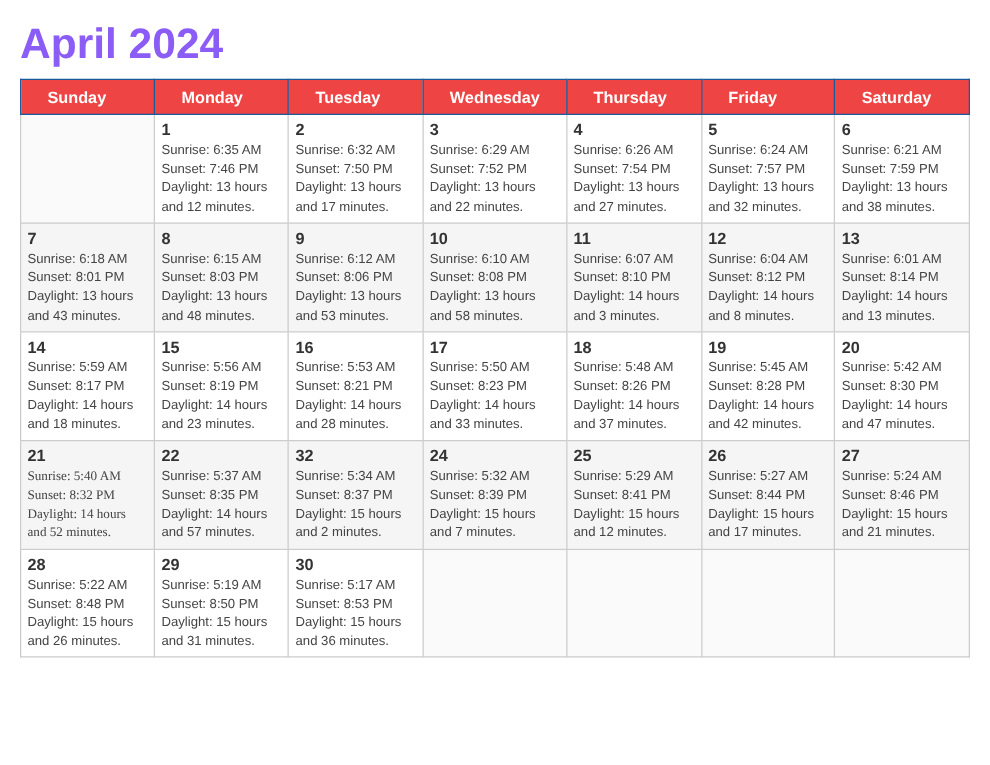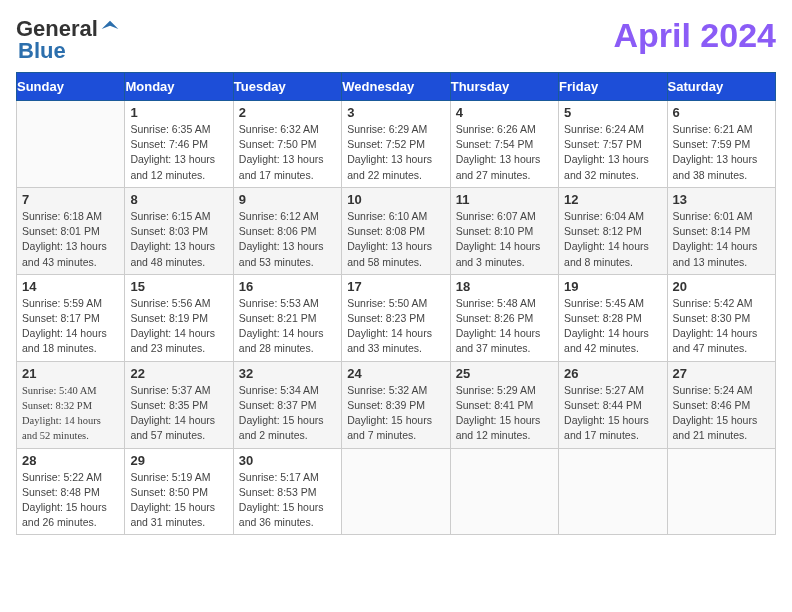--- a/index.html
+++ b/index.html
@@ -45,23 +45,23 @@
     .location-title {
       font-size: 15px;
       color: #555;
     }
     .calendar {
       width: 100%;
       border-collapse: collapse;
       font-size: 11px;
     }
     .calendar th {
-      background-color: #1d4ed8;
+      background-color: #ef4444;
       color: #fff;
-      padding: 6px 0;
+      padding: 6px 21px;
       text-align: left;
       font-size: 13px;
       font-weight: bold;
       border: 1px solid #1a5a9a;
     }
     .calendar td {
       border: 1px solid #ccc;
       vertical-align: top;
       padding: 4px 5px;
       width: 108px;
@@ -83,31 +83,20 @@
       line-height: 1.45;
     }
     .empty-cell {
       background: #fafafa !important;
     }
   </style>
 </head>
 <body>
 
 <div class="header-area">
-  <div class="logo">
-    <div class="logo-text">
-      <span class="logo-general">General</span>
-      <svg class="logo-icon" viewBox="0 0 24 24">
-        <polygon points="12,2 22,12 12,8 2,12" fill="#2c6fad"></polygon>
-      </svg>
-    </div>
-    <div style="color:#2c6fad; font-size:22px; font-weight:bold; margin-top:-4px; margin-left:2px;">
-      <span>Blue</span>
-    </div>
-  </div>
   <div class="title-area">
     <div class="month-title">April 2024</div>
   </div>
 </div>
 
 <table class="calendar">
   <thead>
     <tr id="header-row">
         <th>Sunday</th>
         <th>Monday</th>

